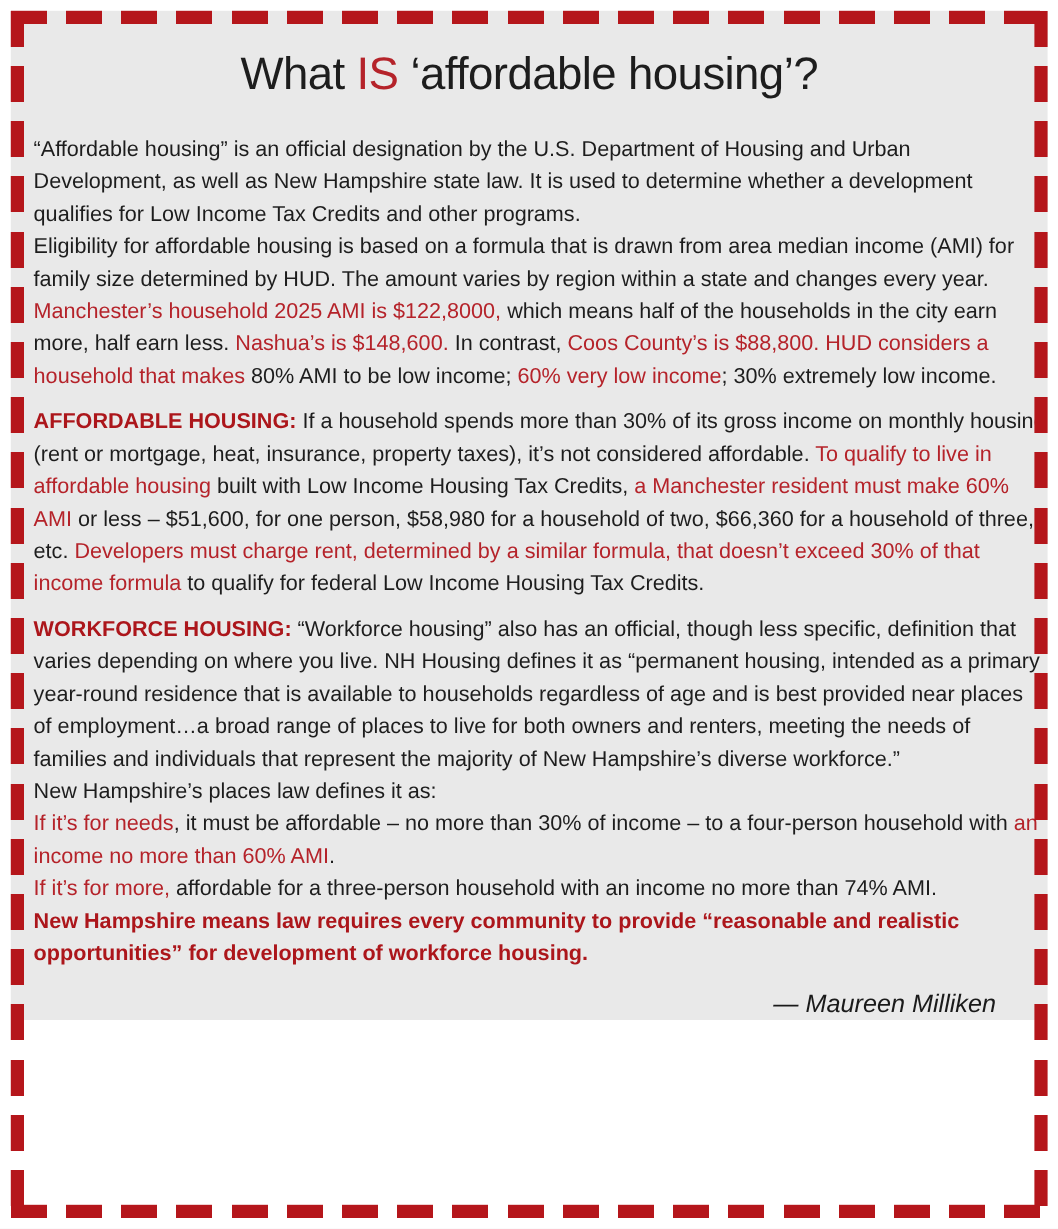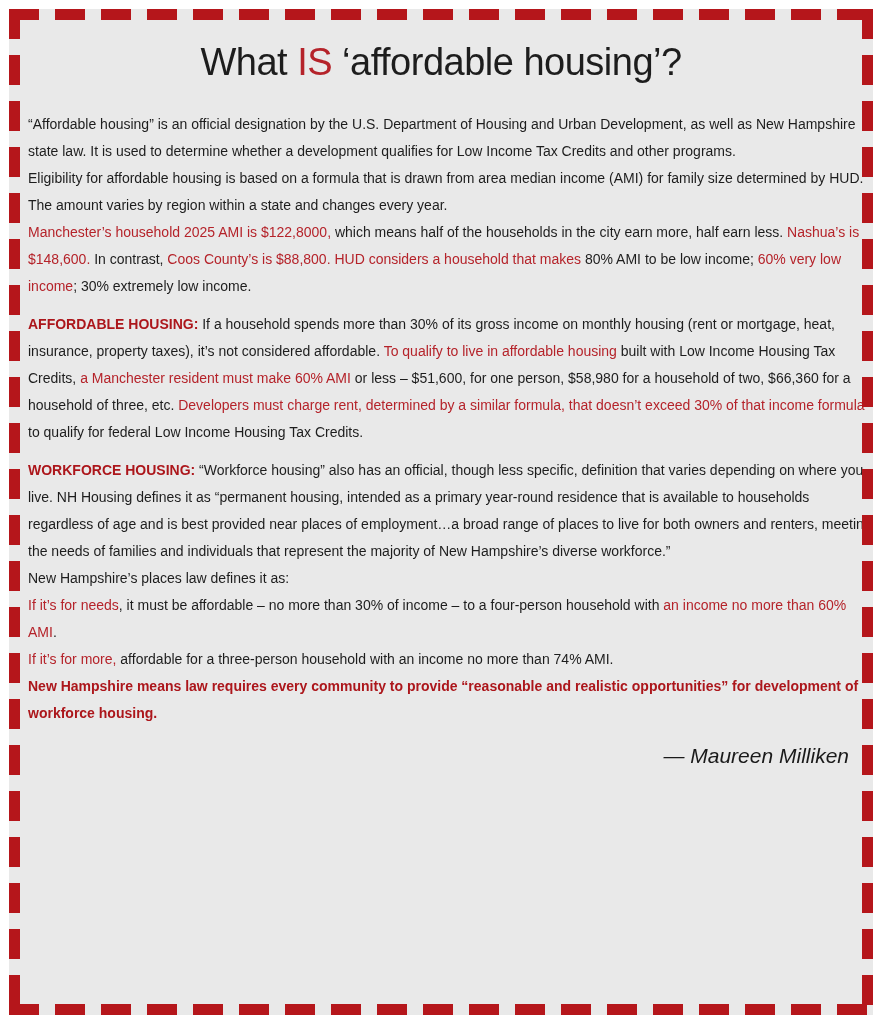--- a/index.html
+++ b/index.html
@@ -18,21 +18,21 @@
     position: relative;
     background: var(--page-bg);
     font-family: "Liberation Sans", sans-serif;
     overflow: hidden;
   }
   .panel {
     position: absolute;
     left: 9px;
     top: 9px;
     width: 864px;
-    height: 1006px;
+    height: 841px;
     background: var(--panel-bg);
   }
   
   .dash-h {
     position: absolute;
     left: 9px;
     right: 9px;
     height: 11px;
     background: repeating-linear-gradient(to right,
       var(--border-red) 0 30px, transparent 30px 46px);
@@ -56,34 +56,34 @@
     font-size: 38px;
     font-weight: 400;
     letter-spacing: -0.5px;
     color: #141414;
     line-height: 1.15;
   }
   .title .seg-red { font-weight: 400; }
 
   .body-text {
     padding: 0 1px 0 19px;
-    font-size: 14px;
+    font-size: 18px;
     line-height: 27px;
     color: var(--dark-text);
   }
   .para { margin: 0; }
   .para.gap { margin-top: 11px; }
 
   .seg-dark { color: var(--dark-text); }
   .seg-red { color: var(--red-text); }
   .seg-redbold { color: var(--red-bold); font-weight: 700; }
 
   .signature {
     margin-top: 17px;
-    padding-right: 24px;
+    padding-right: 43px;
     text-align: right;
     font-style: italic;
     font-size: 21px;
     color: #1a1a1a;
   }
 </style>
 </head>
 <body>
 
 <div class="panel">

